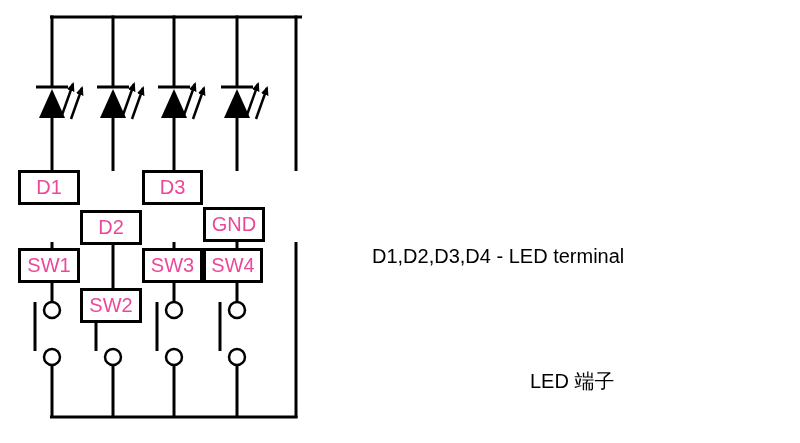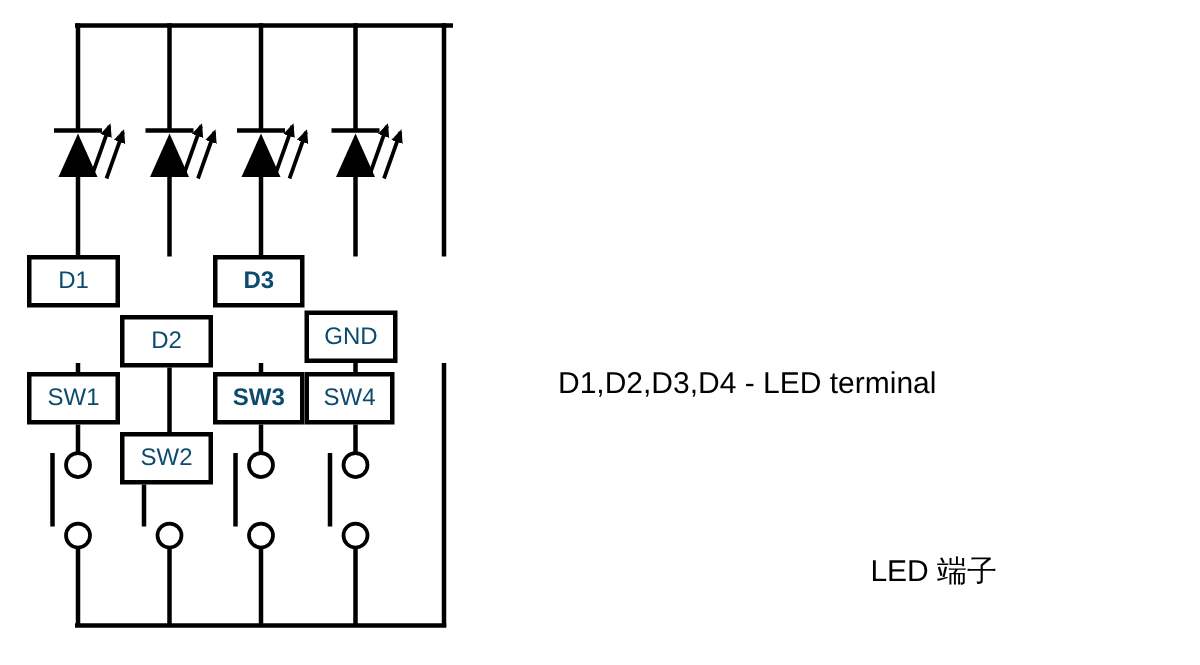--- a/index.html
+++ b/index.html
@@ -35,42 +35,42 @@
   .trow.second {
     margin-top: 3px;
   }
   .tcell {
     box-sizing: border-box;
     border: 3px solid #000000;
     height: 35px;
     display: flex;
     align-items: center;
     justify-content: center;
-    font-size: 16px;
-    color: #0c4a6e;
+    font-size: 20px;
+    color: #ec4899;
     background: #ffffff;
     white-space: nowrap;
   }
   .w0 { width: 62px; }
   .w1 { width: 62px; margin-top: 40px; }
-  .w2 { width: 61px; font-weight: bold; }
+  .w2 { width: 61px; }
   .w3 { width: 60px; }
   .w4 { width: 62px; margin-top: 37px; }
   
   .legend {
     position: absolute;
     left: 372px;
     top: 145px;
     font-size: 20px;
     line-height: 27px;
     color: #000000;
     white-space: pre;
   }
   .legend .line { height: 27px; margin-top: 44px; }
-  .ind-led    { padding-left: 158px; text-align: center; }
+  .ind-led    { padding-left: 158px; }
   .ind-switch { padding-left: 263px; }
 </style>
 </head>
 <body>
 
 <div class="stage">
 
   <svg class="circuit-svg" width="800" height="443" viewBox="0 0 800 443">
     <defs>
       <marker id="ah" markerUnits="userSpaceOnUse" markerWidth="10" markerHeight="9" refX="7" refY="4" orient="auto">

